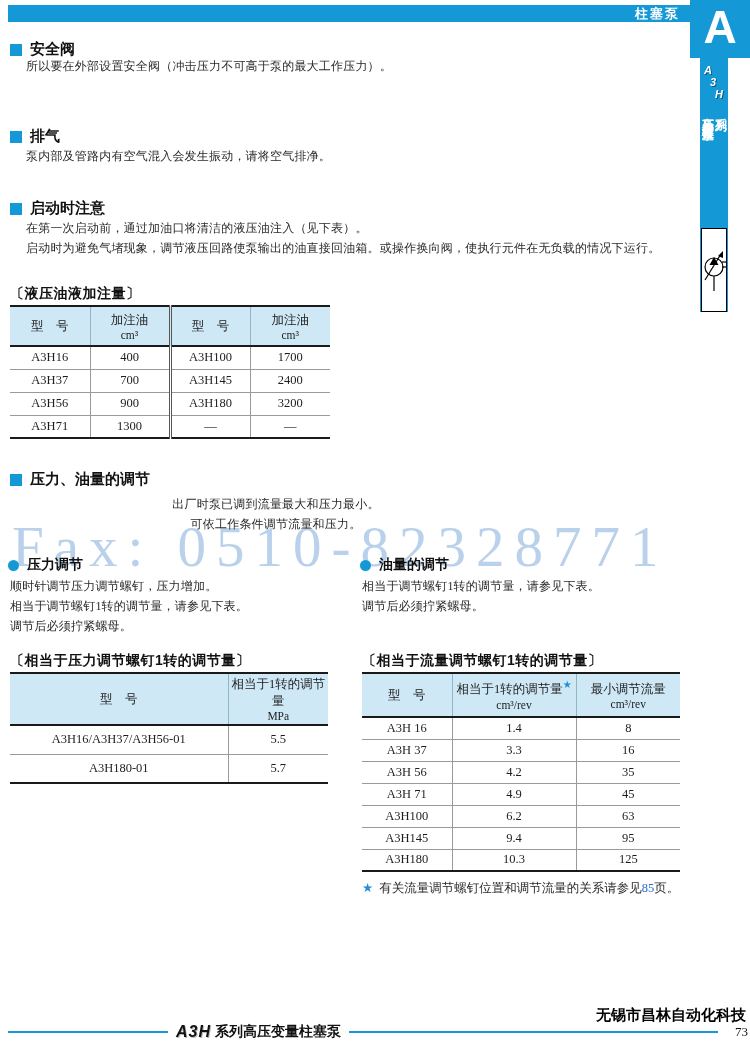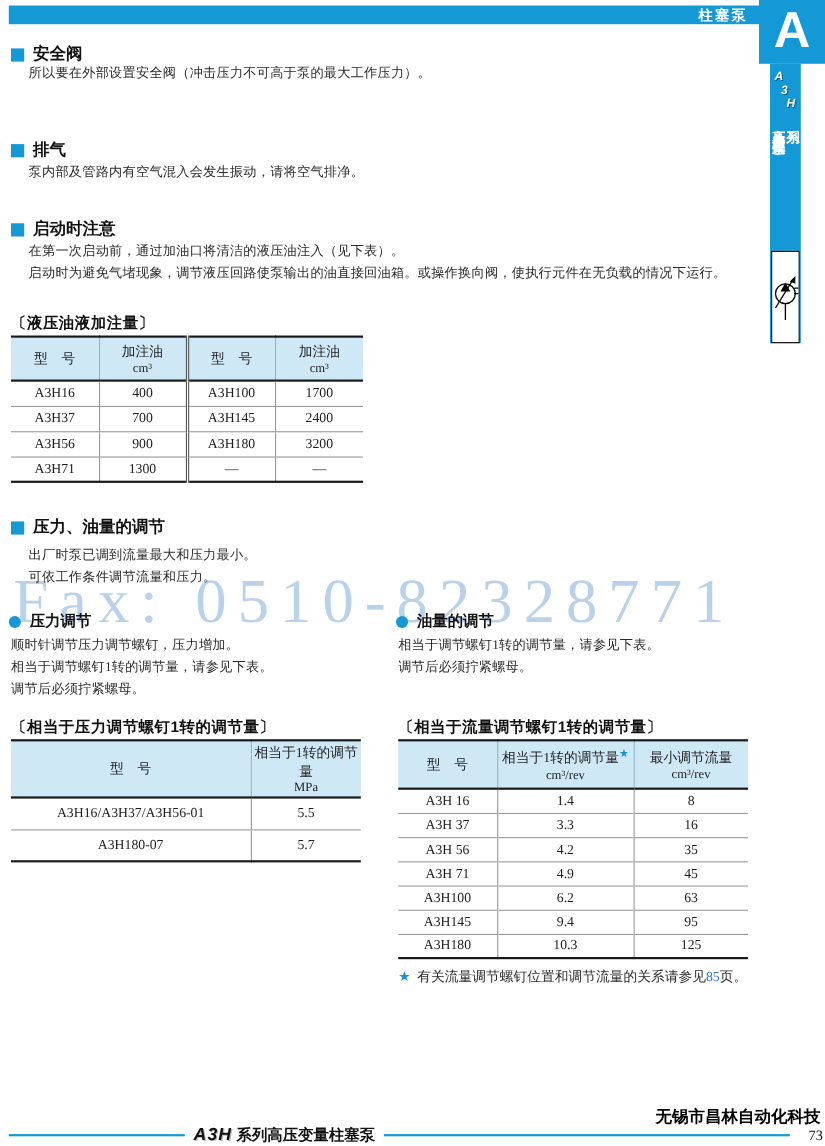--- a/index.html
+++ b/index.html
@@ -213,21 +213,21 @@
       <td class="dbl">—</td>
       <td>—</td>
     </tr>
   </tbody>
     </table>
 
   <div class="sec-h" style="left:10px; top:470px;">
     <span class="sq"></span>
     <span>压力、油量的调节</span>
   </div>
-  <div class="body-text" style="left:26px; top:494px; width:500px;">
+  <div class="body-text" style="left:26px; top:494px; width:500px;text-align:center;">
     <p>出厂时泵已调到流量最大和压力最小。</p>
     <p>可依工作条件调节流量和压力。</p>
   </div>
 
   <div class="sec-h small" style="left:8px; top:556px;">
     <span class="dot"></span>
     <span>压力调节</span>
   </div>
   <div class="body-text" style="left:10px; top:576px; width:330px;">
     <p>顺时针调节压力调节螺钉，压力增加。</p>
@@ -256,21 +256,21 @@
       <th>
         <div>相当于1转的调节量</div>
         <div class="unit">MPa</div>
       </th>
     </tr>
     <tr class="hr" style="height:29px;">
       <td>A3H16/A3H37/A3H56-01</td>
       <td>5.5</td>
     </tr>
     <tr style="height:29px;">
-      <td>A3H180-07</td>
+      <td>A3H180-01</td>
       <td>5.7</td>
     </tr>
   </tbody>
     </table>
 
   <div class="tbl-h" style="left:362px; top:652px;">〔相当于流量调节螺钉1转的调节量〕</div>
   <table class="t" style="left:362px; top:672px; width:318px;">
     <colgroup>
         <col style="width:90px">
         <col style="width:124px">

